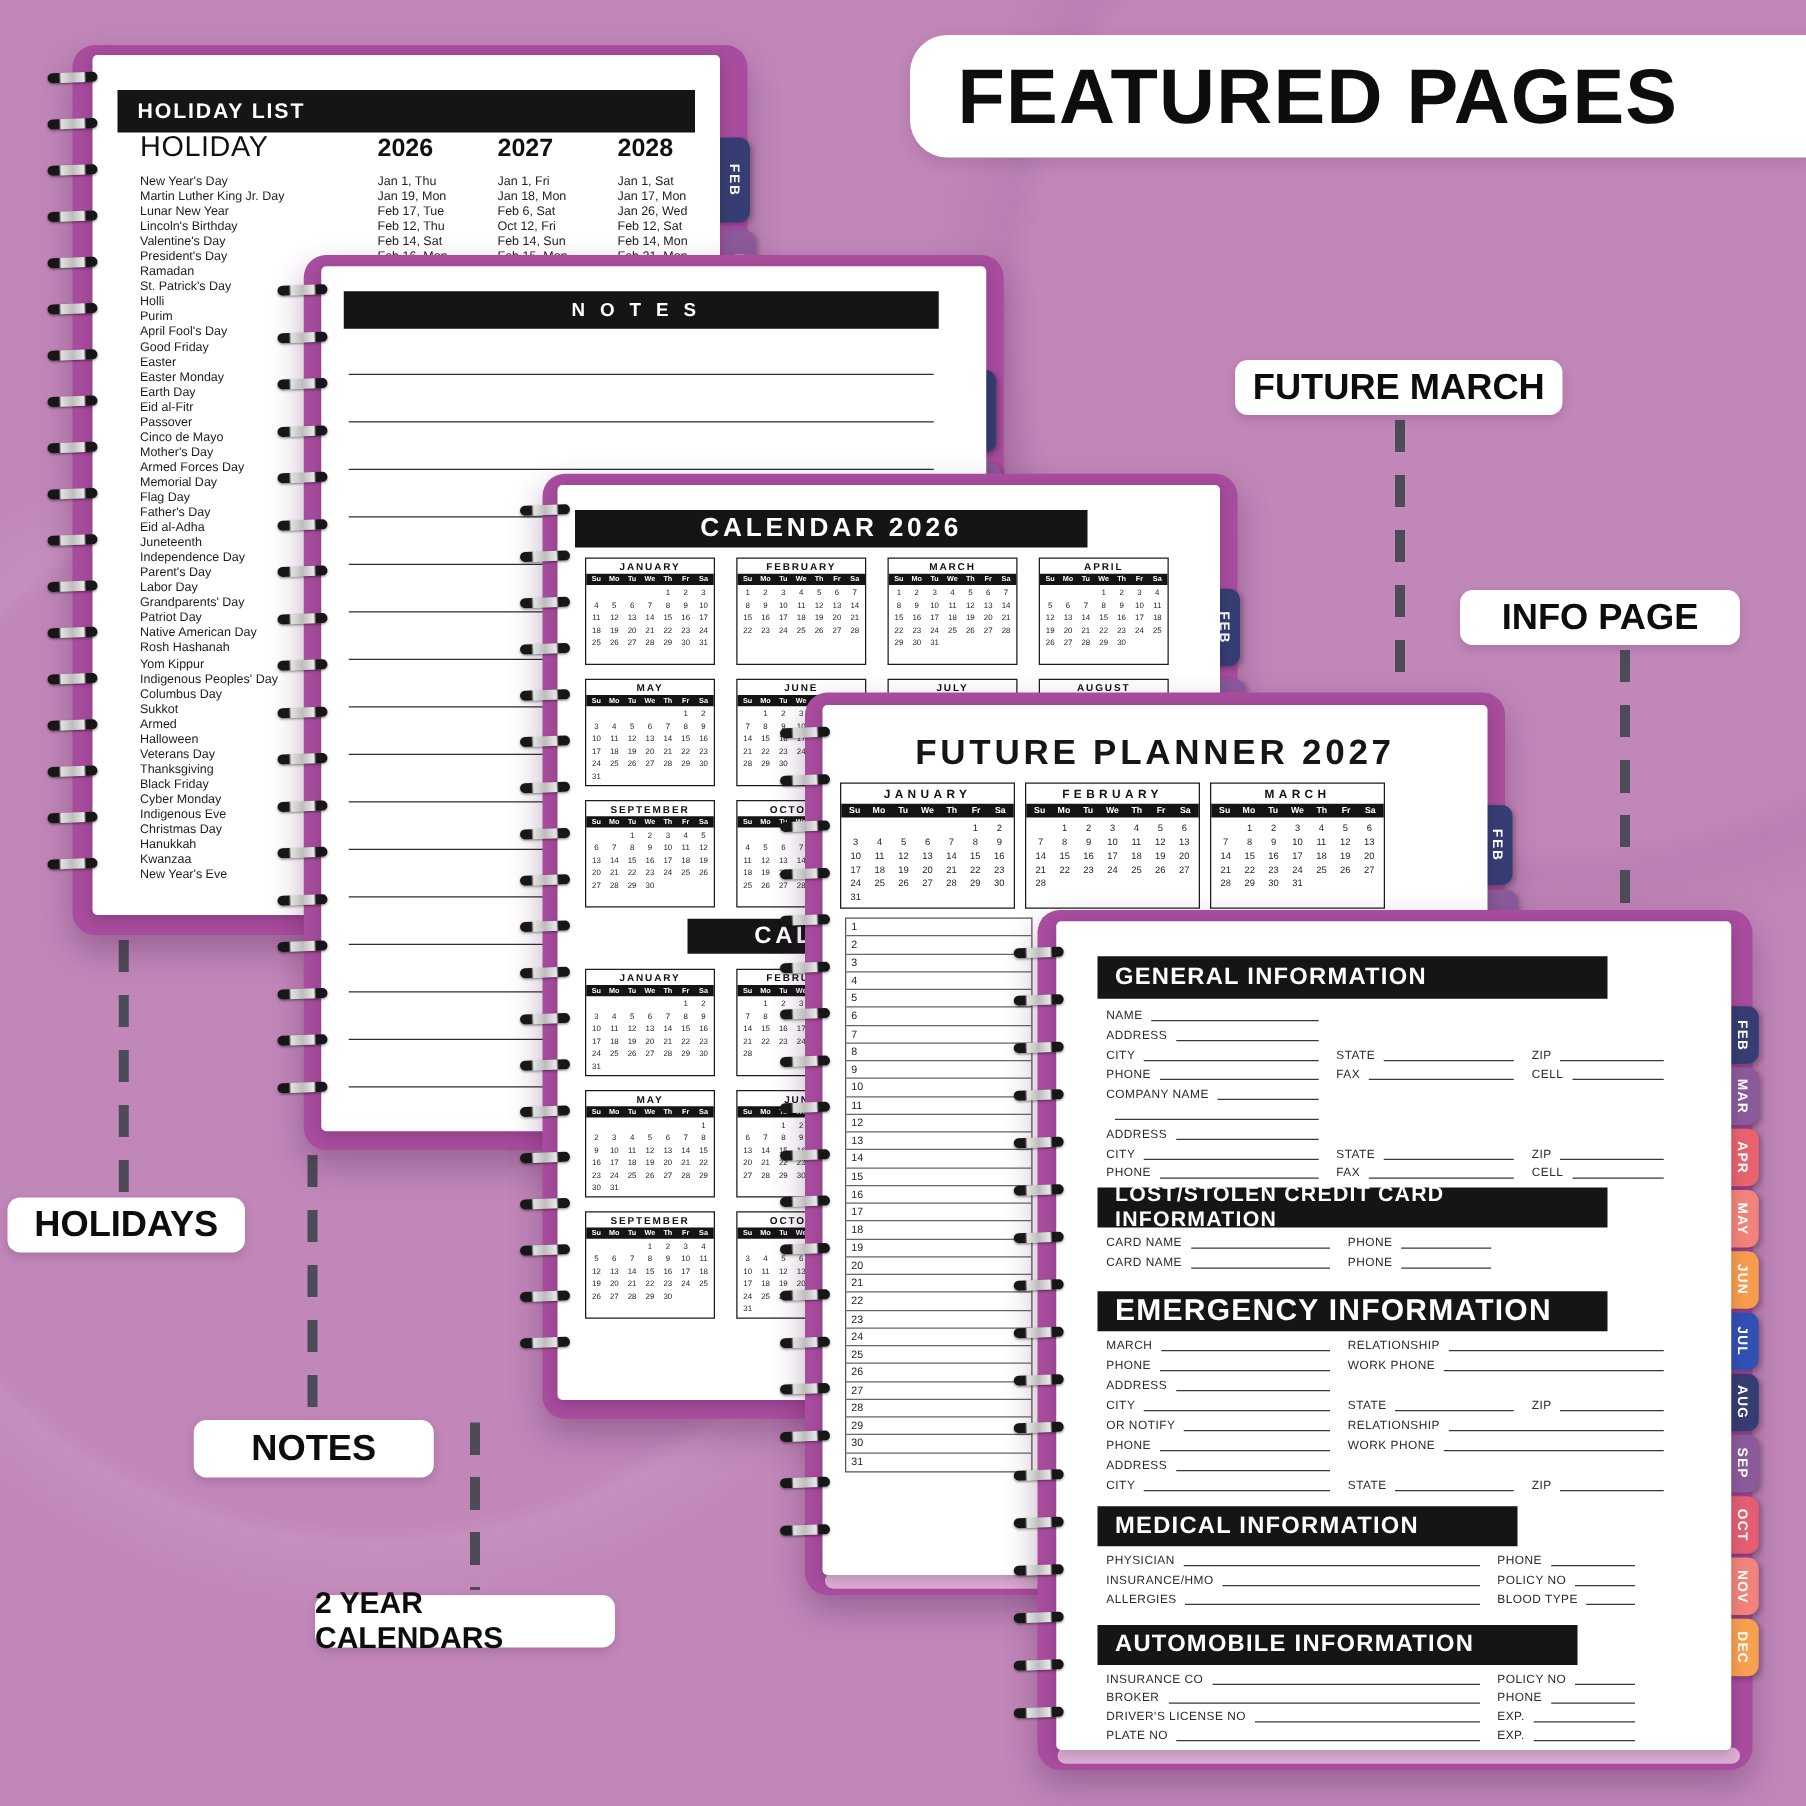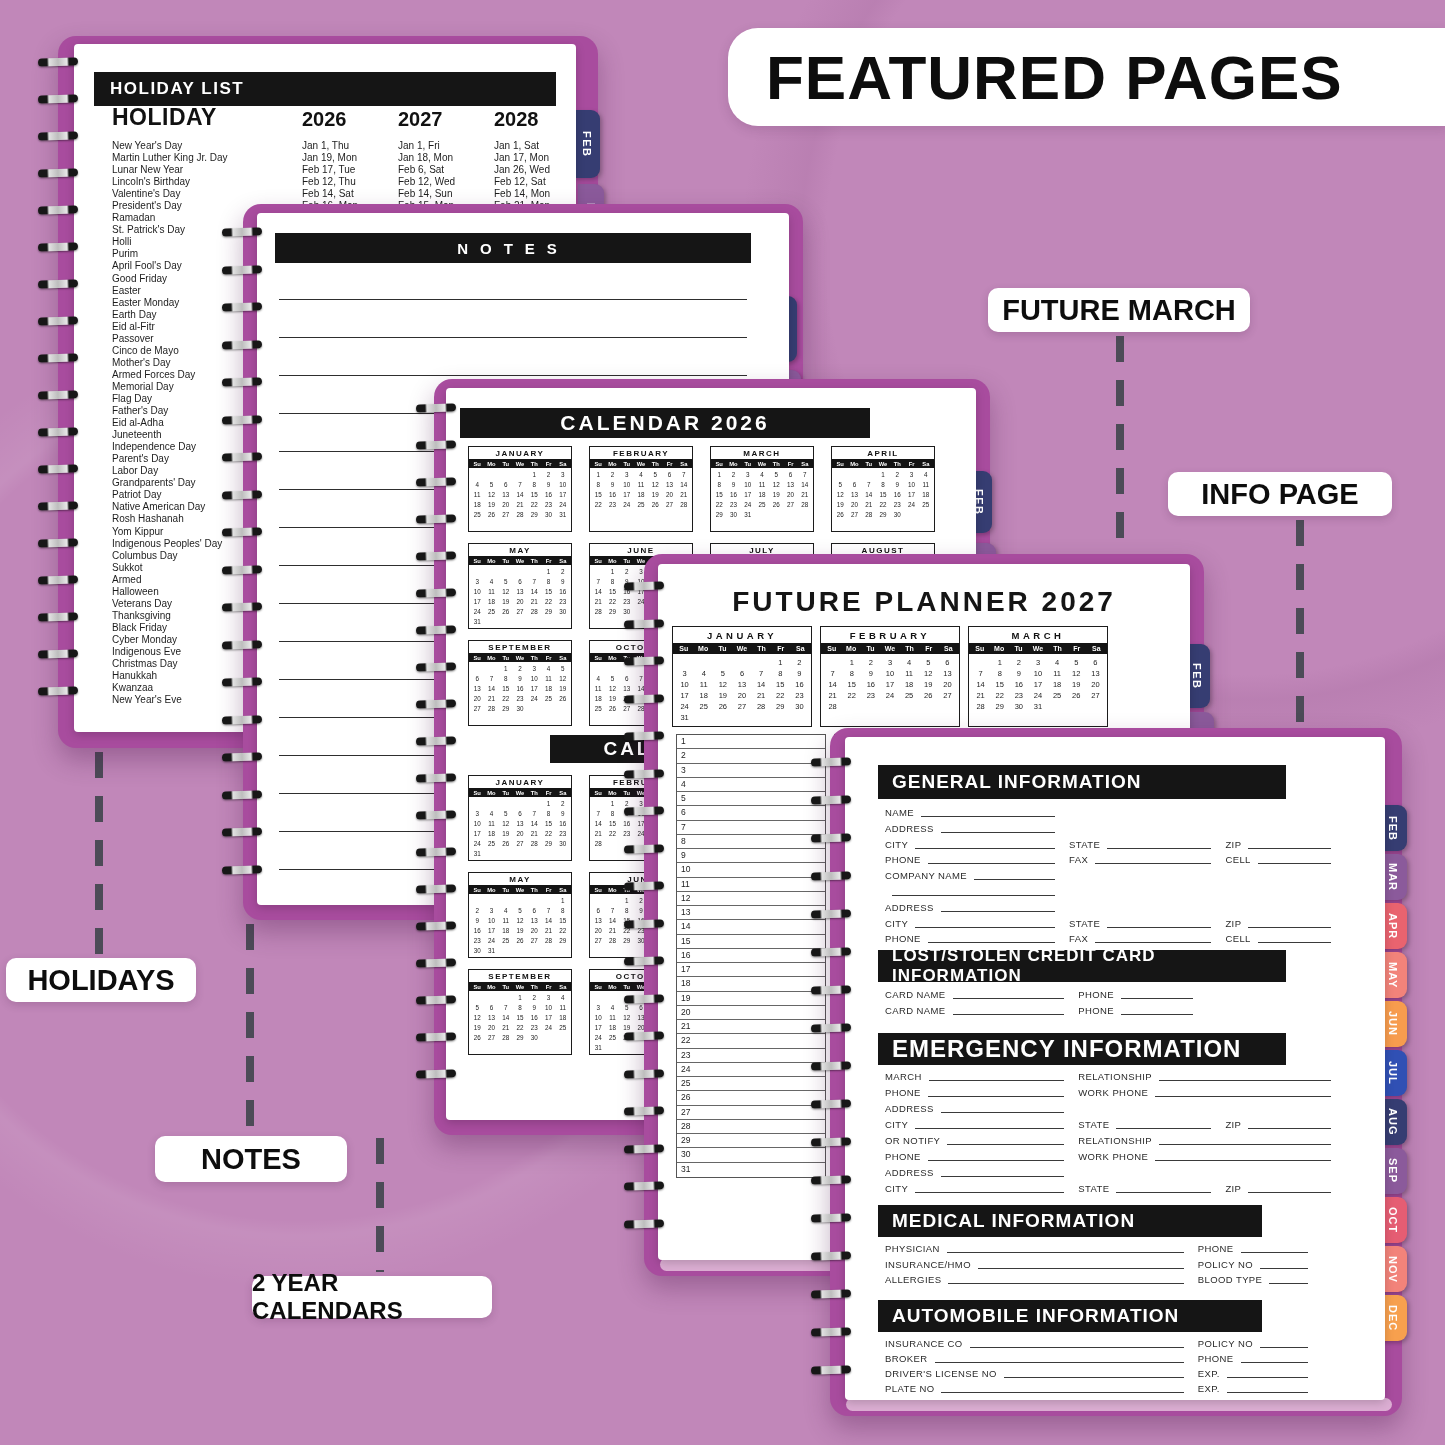--- a/index.html
+++ b/index.html
@@ -23,21 +23,21 @@
         background:linear-gradient(90deg,#171717 0 9px,#e2e2e2 11px,#bdbdbd 20px,#e8e8e8 29px,#171717 31px 40px);
         box-shadow:0 1px 2px rgba(0,0,0,.45)}
   .tab,.itab{position:absolute;writing-mode:vertical-rl;display:flex;align-items:center;justify-content:center;
         color:#fff;font-weight:700;border-radius:0 9px 9px 0;box-shadow:2px 2px 4px rgba(0,0,0,.25)}
   .tab{width:26px;font-size:11px;letter-spacing:1.5px}
   .itab{left:549px;width:28px;height:46px;font-size:11px;letter-spacing:1px}
   .hbar{position:absolute;background:#151515;color:#fff;font-weight:700;display:flex;align-items:center}
   
   #holiday-table{position:absolute;left:38px;top:60px}
   .ht-head{display:grid;grid-template-columns:190px 96px 96px 96px;align-items:end;margin-bottom:9px}
-  .ht-head .h0{font-size:23px;font-weight:700;letter-spacing:.5px}
+  .ht-head .h0{font-size:23px;font-weight:400;letter-spacing:.5px}
   .ht-head .hy{font-size:20px;font-weight:700}
   .ht-row{display:grid;grid-template-columns:190px 96px 96px 96px;height:12.05px;font-size:10px;color:#1d1d1d}
   .ht-row span{overflow:hidden;white-space:nowrap}
   
   .nline{position:absolute;left:22px;width:468px;height:1.4px;background:#2e2e2e}
   
   .mcal{border:1.5px solid #1c1c1c;background:#fff;width:104px}
   .mcal-title{font-weight:700;text-align:center;font-size:8px;letter-spacing:1.5px;padding:2px 0 1px}
   .mcal-days{display:grid;grid-template-columns:repeat(7,1fr);background:#141414;color:#fff;
              font-size:5.8px;font-weight:700;text-align:center;padding:1.5px 1px}
@@ -152,21 +152,21 @@
           </div>
           <div class="ht-row">
             <span>Lunar New Year</span>
             <span>Feb 17, Tue</span>
             <span>Feb 6, Sat</span>
             <span>Jan 26, Wed</span>
           </div>
           <div class="ht-row">
             <span>Lincoln's Birthday</span>
             <span>Feb 12, Thu</span>
-            <span>Feb 12, Wed</span>
+            <span>Oct 12, Fri</span>
             <span>Feb 12, Sat</span>
           </div>
           <div class="ht-row">
             <span>Valentine's Day</span>
             <span>Feb 14, Sat</span>
             <span>Feb 14, Sun</span>
             <span>Feb 14, Mon</span>
           </div>
           <div class="ht-row">
             <span>President's Day</span>
@@ -2107,21 +2107,21 @@
           </div>
           <div class="fcell" style="flex: 0 0 32%;">
             <span class="flabel">STATE</span>
             <span class="fline"></span>
           </div>
           <div class="fcell" style="flex: 0 0 26%;">
             <span class="flabel">ZIP</span>
             <span class="fline"></span>
           </div>
         </div>
-        <div class="sec-bar" style="top: 468px; height: 32px; width: 384px; font-size: 19px;">MEDICAL INFORMATION</div>
+        <div class="sec-bar" style="top: 468px; height: 32px; width: 336px; font-size: 19px;">MEDICAL INFORMATION</div>
         <div class="frow" style="top: 506px;">
           <div class="fcell" style="flex: 0 0 68%;">
             <span class="flabel">PHYSICIAN</span>
             <span class="fline"></span>
           </div>
           <div class="fcell" style="flex: 0 0 27%;">
             <span class="flabel">PHONE</span>
             <span class="fline"></span>
           </div>
           <div class="fcell" style="flex: 0 0 5%;"></div>

